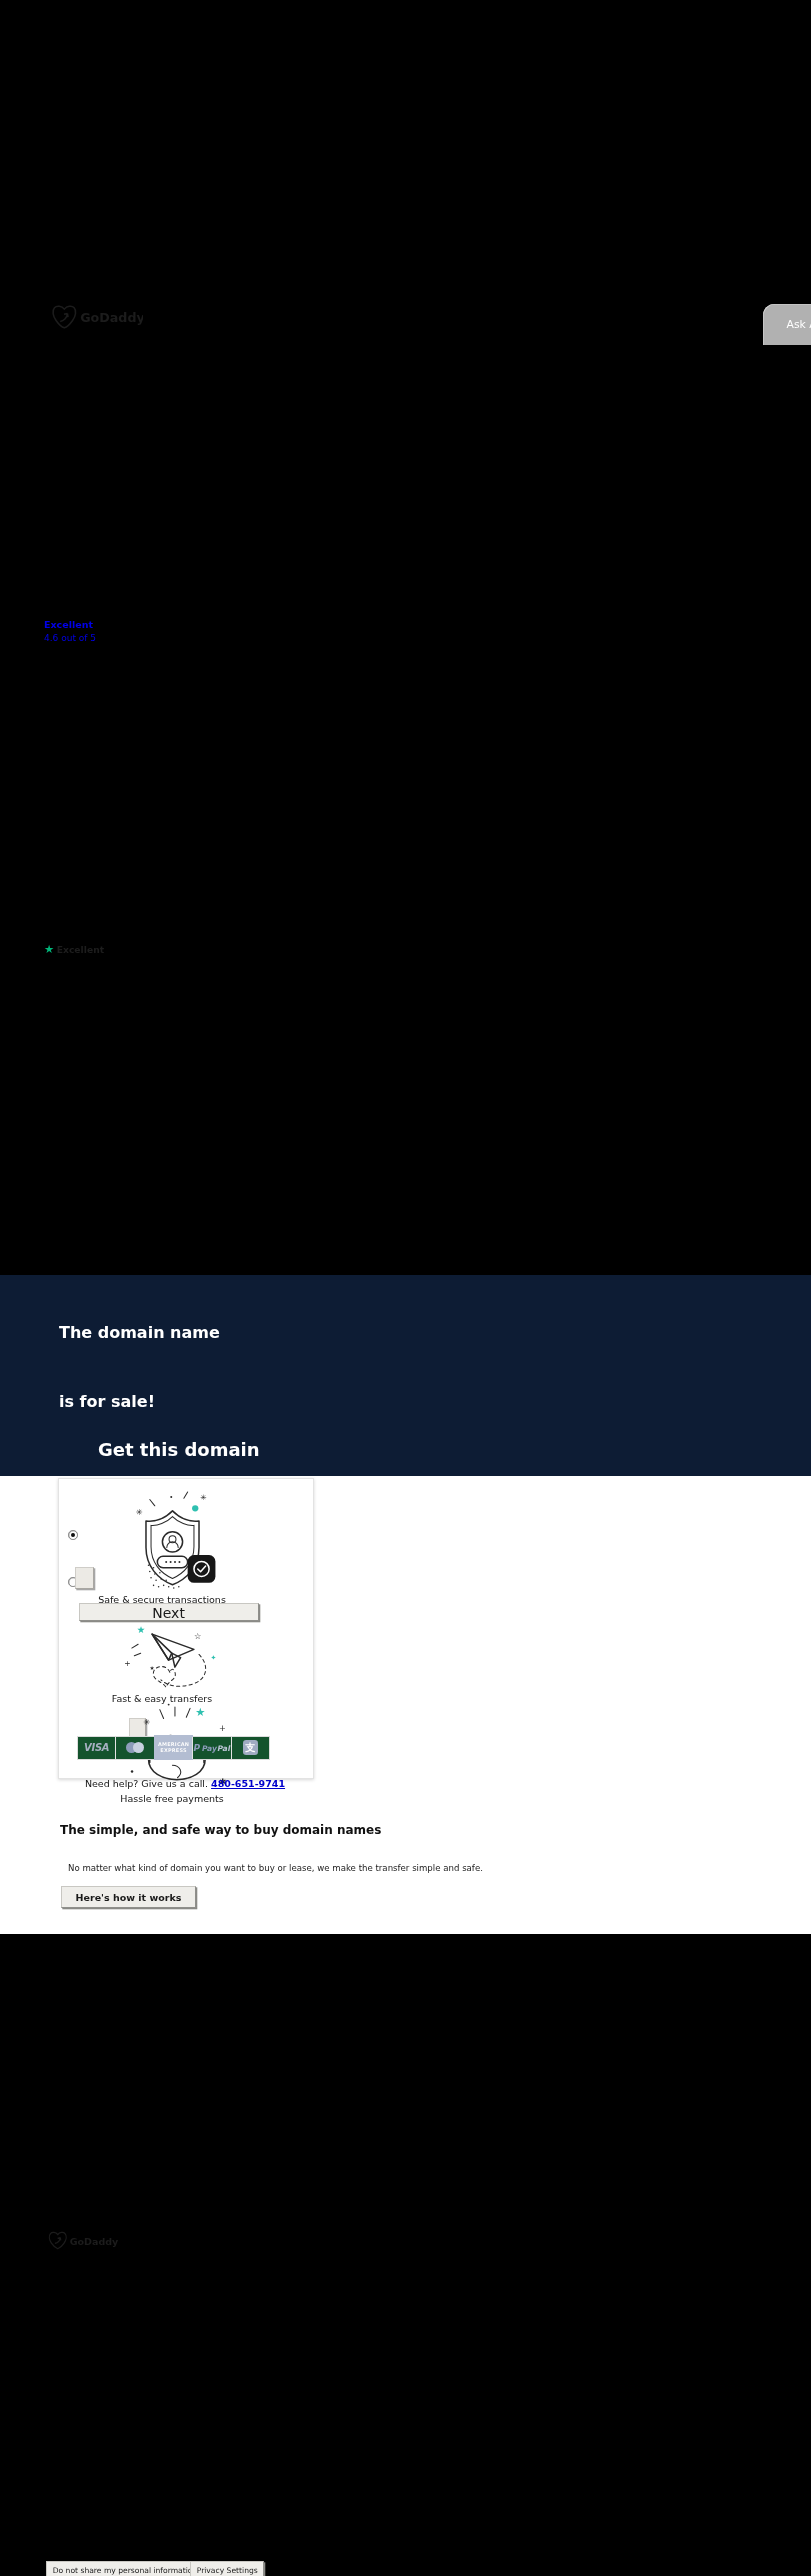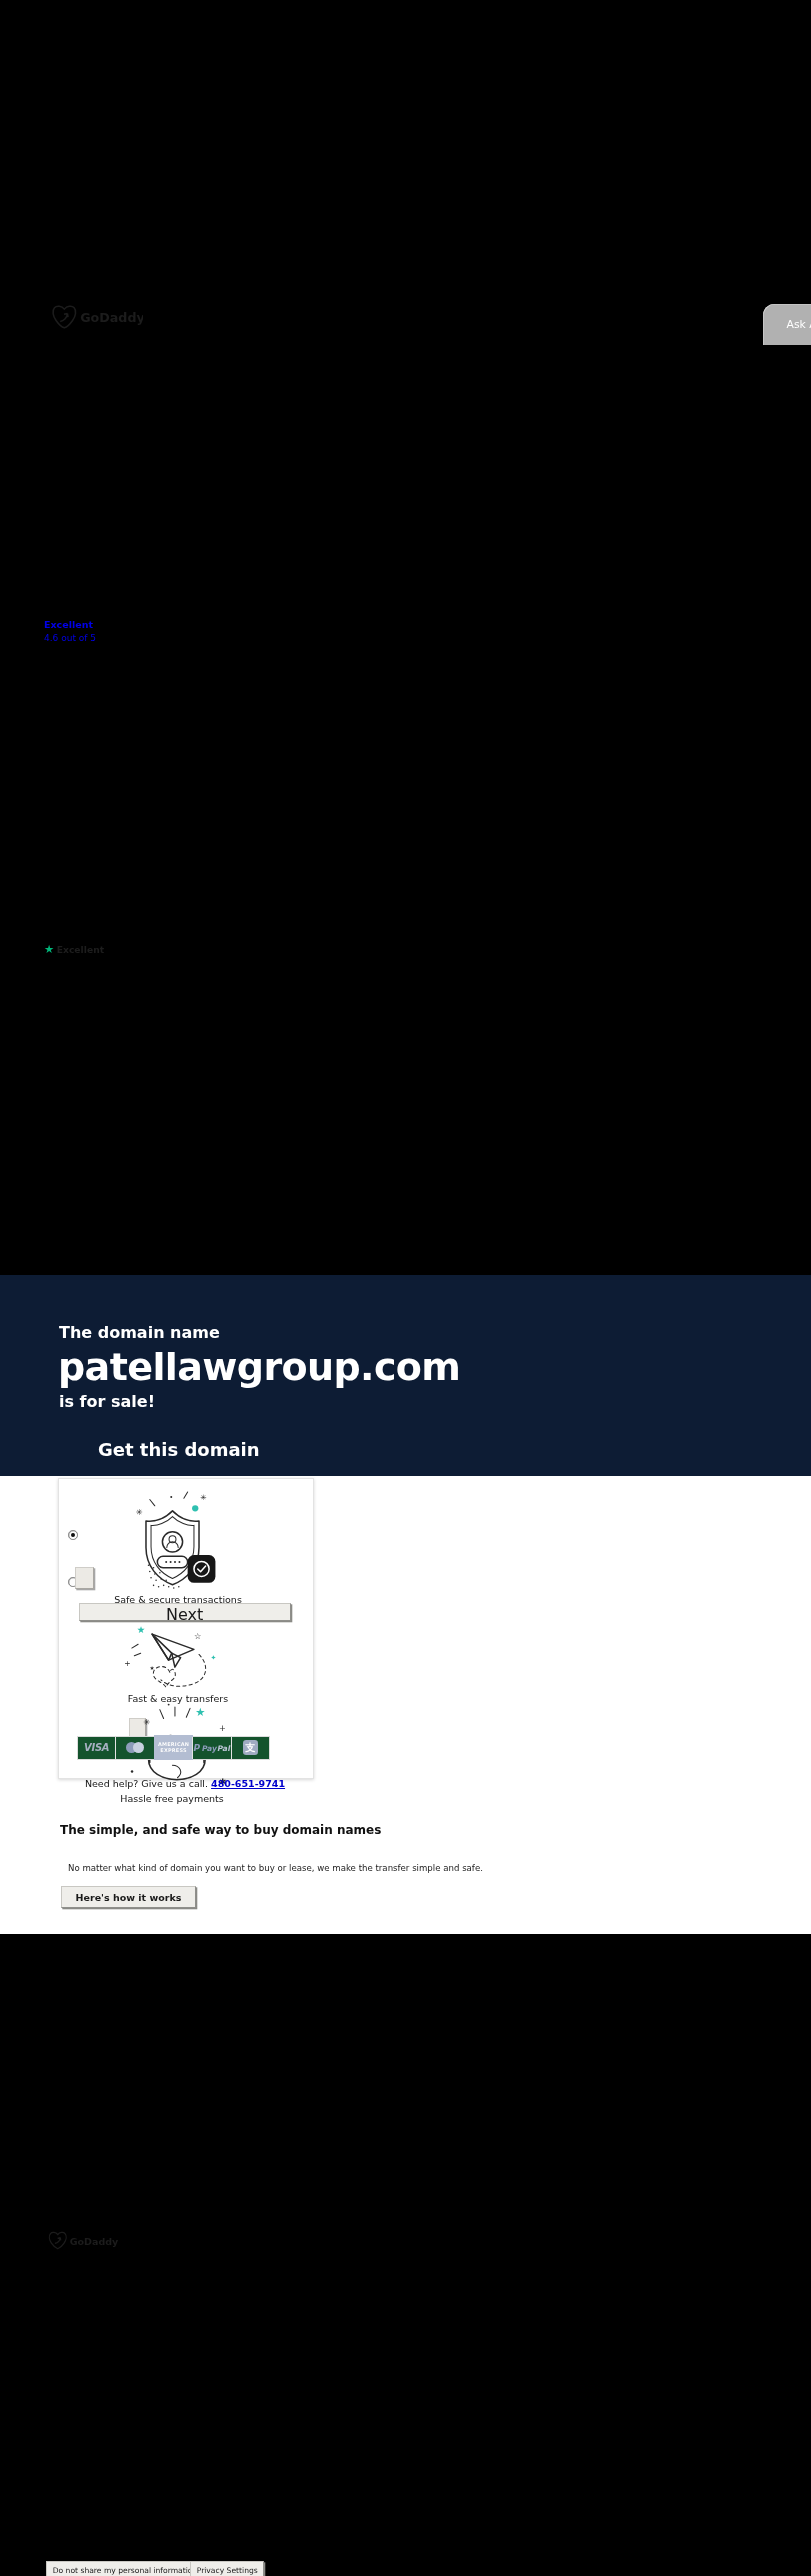--- a/index.html
+++ b/index.html
@@ -34,26 +34,26 @@
   .hero-cta{left:78px;top:1439px;color:#fff;font-size:18px;font-weight:bold;background:none;border:none;font-family:inherit;cursor:pointer;padding:0;margin-left:20px;}
 
   
   .card{
     left:58px;top:1478px;width:254px;height:299px;background:#fff;
     border:0.6px solid #e3e3e3;box-shadow:0 0.6px 3.2px rgba(0,0,0,.16);
   }
   .radio{width:7.6px;height:7.6px;border:0.6px solid #7a7a7a;border-radius:50%;background:#fdfdfd;box-shadow:inset 0.6px 0.6px 0.6px rgba(0,0,0,.25);}
   .radio.checked::after{content:"";position:absolute;left:1.9px;top:1.9px;width:3.8px;height:3.8px;border-radius:50%;background:#111;}
   .gray-box{background:#eceae5;border:0.6px solid #a9a7a2;border-top-color:#cfcdc8;border-left-color:#cfcdc8;box-shadow:1.3px 1.3px 0 rgba(60,60,60,.45);}
-  .caption{left:16px;width:206px;text-align:center;font-size:9.5px;color:#161616;}
+  .caption{left:0;width:206px;text-align:center;font-size:9.5px;color:#161616;}
   .btn3d{
     background:#efeeea;border:0.6px solid #8f8f8b;border-top-color:#c8c7c2;border-left-color:#c8c7c2;
     box-shadow:1.3px 1.3px 0 #8a8a86;color:#1a1a1a;font-family:inherit;cursor:pointer;
   }
-  .next-btn{left:19.6px;top:124px;width:212px;height:18.4px;font-size:16px;}
+  .next-btn{left:19.6px;top:124px;width:180px;height:18.4px;font-size:14px;}
 
   
   .pay-row{left:18px;top:257px;width:191px;height:21.6px;display:flex;background:#14532d;border:0.6px solid #dcdcdc;z-index:5;}
   .pay-cell{flex:1;display:flex;align-items:center;justify-content:center;border-left:0.6px solid #e4e4e4;position:relative;}
   .pay-cell:first-child{border-left:none;}
   .visa-txt{font-size:10px;font-weight:bold;font-style:italic;color:#a6afc2;letter-spacing:-0.3px;}
   .mc{position:relative;width:19px;height:11.4px;}
   .mc .c1,.mc .c2{position:absolute;top:0;width:11.4px;height:11.4px;border-radius:50%;}
   .mc .c1{left:0;background:#8d9cba;}
   .mc .c2{left:7px;background:#c9d1e0;}
@@ -108,21 +108,20 @@
 
   <a href="#" class="abs tp-excellent" style="color:#0000e8;">Excellent</a>
   <a href="#" class="abs tp-score" style="color:#0000e8;">4.6 out of 5</a>
 
   <div class="abs tp-logo">
     <span class="tp-star" style="color:#00b67a;">★</span>
     <span class="tp-brand">Excellent</span>
   </div>
 
   <div class="abs hero-eyebrow">The domain name</div>
-  <div class="abs hero-domain">patellawgroup.com</div>
   <div class="abs hero-tagline">is for sale!</div>
   <button class="abs hero-cta">Get this domain</button>
 
   <div class="abs card">
 
     <div class="abs radio checked" style="left:9px;top:51px;"></div>
     <div class="abs radio" style="left:9px;top:98px;"></div>
     <div class="abs gray-box" style="left:16px;top:88px;width:16.5px;height:19.6px;"></div>
 
     <div class="abs" style="left:63px;top:10px;width:101px;height:105px;">

